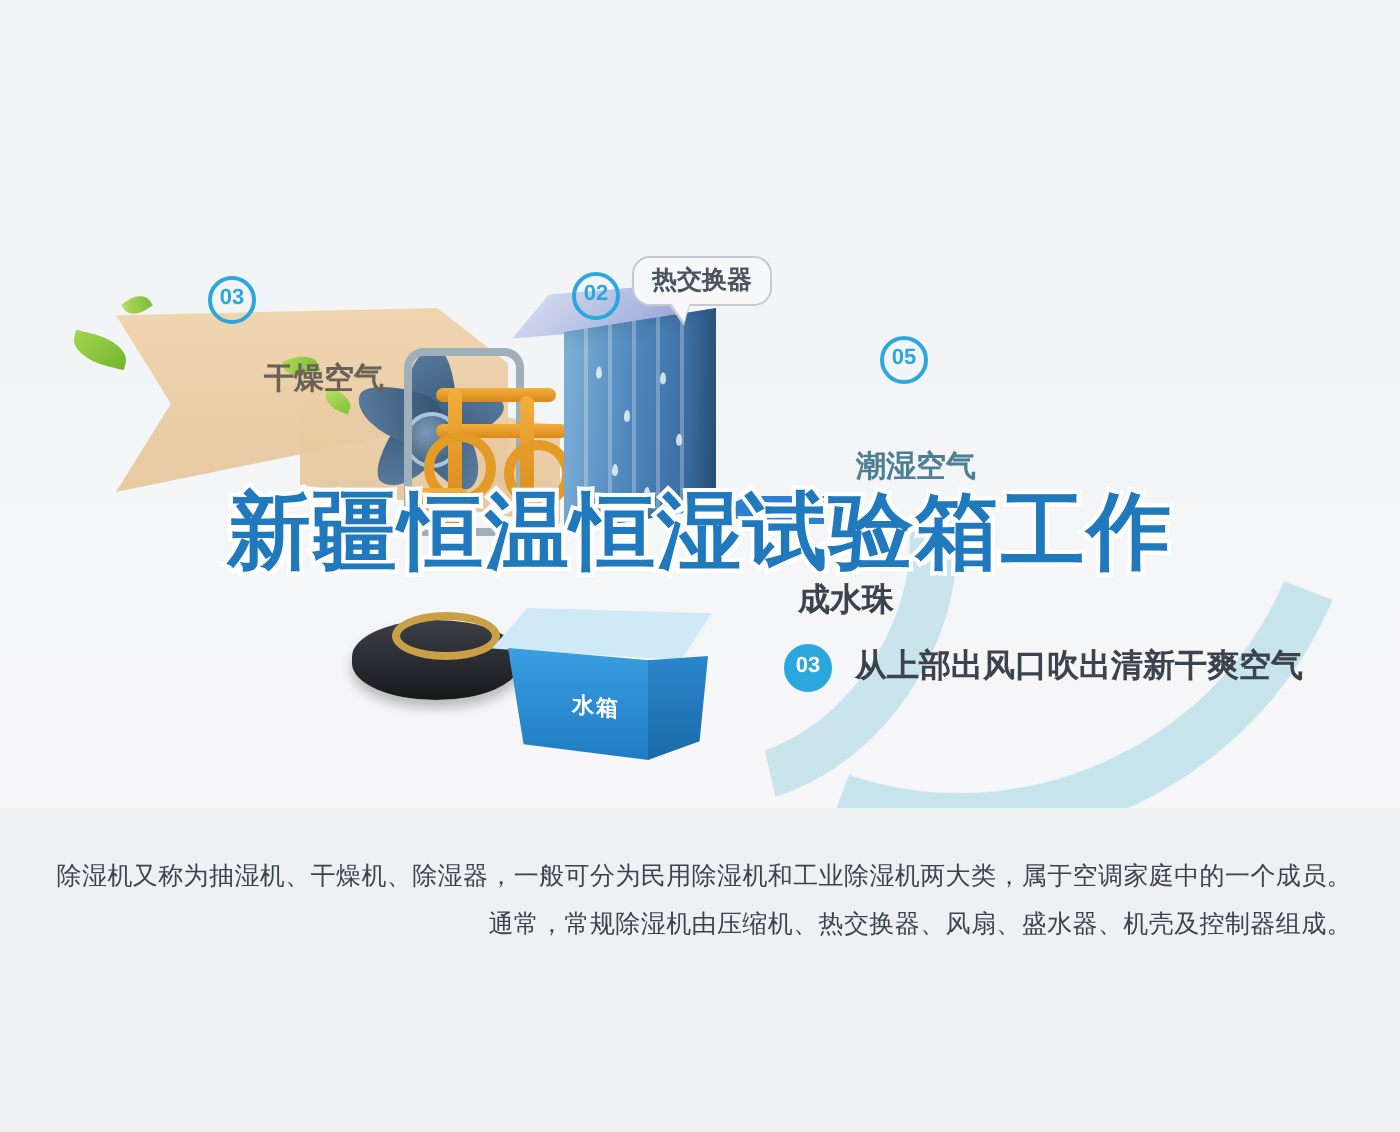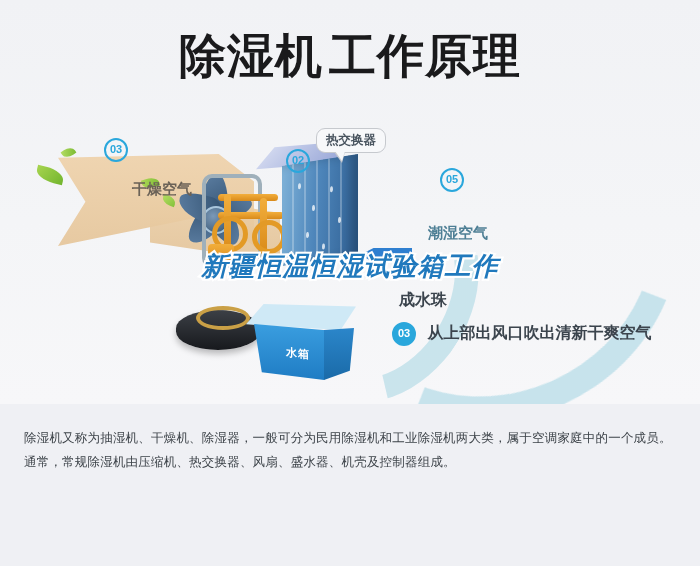--- a/index.html
+++ b/index.html
@@ -152,21 +152,21 @@
     font-family:"Liberation Sans",sans-serif;
     vertical-align:middle;
   }
   .badge.solid{background:#2aa7dc;color:#fff;border-color:#2aa7dc;}
 
   .callout{position:absolute;white-space:nowrap;}
   .callout .ctext{color:#4a5560;font-size:14px;vertical-align:middle;margin-left:6px;font-weight:bold;}
 
   #c03{left:104px;top:18px;}
   #c03 .ctext{display:block;margin:18px 0 0 28px;color:#6b6257;font-size:15px;}
-  #c02{left:286px;top:29px;}
+  #c02{left:286px;top:16px;}
   #c01{left:440px;top:48px;}
   #c01 .ctext{display:block;margin:32px 0 0 -12px;color:#4e7f95;font-size:15px;}
 
   
   #hx-bubble{
     position:absolute;left:316px;top:8px;
     padding:3px 9px;border:1.5px solid #c6c9ce;border-radius:9px;
     background:#f7f8fa;color:#4a5560;font-size:12.5px;font-weight:bold;white-space:nowrap;font-family:Liberation Serif, serif;
   }
   #hx-bubble:after{
@@ -185,56 +185,54 @@
   #step03{position:absolute;left:392px;top:202px;white-space:nowrap;}
   #step02 .ctext,#step03 .ctext{color:#3b444d;font-size:16px;font-weight:bold;margin-left:7px;text-align:center;}
 
   
   #overlay{
     position:absolute;left:0;top:246px;width:700px;
     text-align:center;pointer-events:none;
   }
   #overlay .line{
     display:block;
-    font-size:26px;line-height:40px;
-    font-weight:bold;font-style:italic;
+    font-size:42px;line-height:40px;
+    font-weight:bold;
     color:#2079bd;
     letter-spacing:1px;
     -webkit-text-stroke:4px #ffffff;
     paint-order:stroke fill;
     text-shadow:
       0 0 0 #fff,
       2px 2px 0 rgba(255,255,255,.9);
   }
 
   
   #copy{
     position:absolute;left:0;top:404px;width:700px;height:162px;
     background:#eff0f4;
     padding:22px 24px 0 24px;
     box-sizing:border-box;
+    text-align:right;
   }
   #copy p{
     margin:0 0 14px 0;
     font-size:12.5px;line-height:24px;
     color:#3d4349;
     letter-spacing:.2px;
     font-family:"Liberation Sans","DejaVu Sans",sans-serif;
   }
 </style>
 </head>
 <body>
 
 <div id="page">
 
   <div id="hero">
 
-    <div id="hero-title">
-      <span class="t1">除湿机</span><span class="t2">工作原理</span>
-    </div>
 
     <div id="stage">
 
       <div class="swoosh" id="swoosh-main"></div>
       <div class="swoosh" id="swoosh-tail"></div>
 
       <div id="dry-arrow"></div>
       <div id="dry-arrow-b"></div>
 
       <div class="leaf" id="leaf1"></div>

